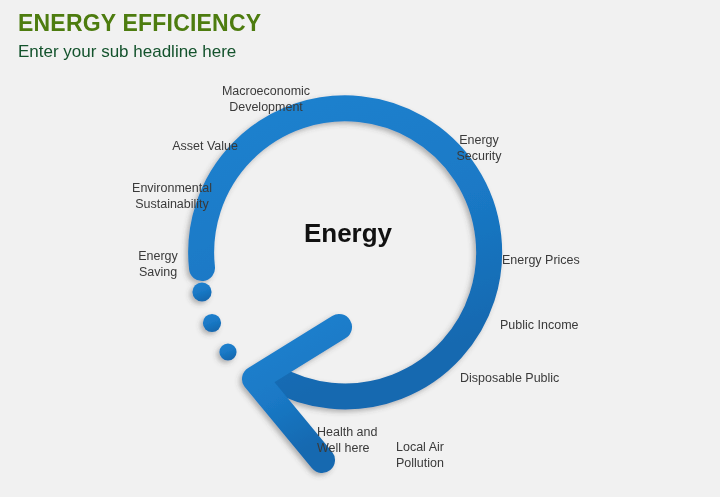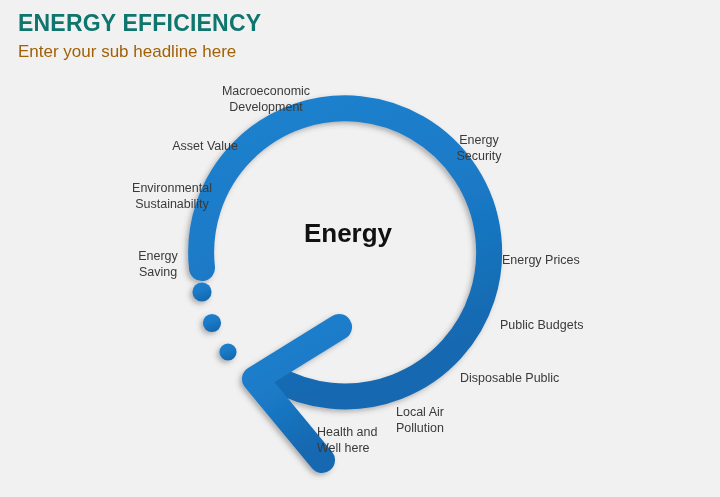--- a/index.html
+++ b/index.html
@@ -24,31 +24,31 @@
   .header {
     position: absolute;
     left: 18px;
     top: 10px;
     width: 560px;
   }
   .slide-title {
     font-family: "Liberation Sans", sans-serif;
     font-size: 23px;
     font-weight: bold;
-    color: #0f766e;
+    color: #4d7c0f;
     letter-spacing: 0.2px;
     line-height: 1.15;
     margin: 0;
     white-space: nowrap;
   }
   .slide-subtitle {
     font-family: "Liberation Sans", sans-serif;
     font-size: 17px;
     font-weight: normal;
-    color: #a16207;
+    color: #14532d;
     line-height: 1.2;
     margin: 6px 0 0 0;
     white-space: nowrap;
   }
   #diagram {
     position: absolute;
     left: 0;
     top: 0;
     width: 720px;
     height: 497px;
@@ -130,23 +130,23 @@
 
   <div class="node-label center-align" style="left:108px; top:180px; width:128px;">Environmental
 Sustainability</div>
 
 
   <div class="node-label center-align" style="left:114px; top:248px; width:88px;">Energy
 Saving</div>
 
   <div class="node-label left-align" style="left:502px; top:252px; width:130px;">Energy Prices</div>
 
-  <div class="node-label left-align" style="left:500px; top:317px; width:130px;">Public Budgets</div>
+  <div class="node-label left-align" style="left:500px; top:317px; width:130px;">Public Income</div>
 
   <div class="node-label left-align" style="left:460px; top:370px; width:160px;">Disposable Public</div>
 
   <div class="node-label left-align" style="left:317px; top:424px; width:100px;">Health and
 Well here</div>
 
-  <div class="node-label left-align" style="left:396px; top:404px; width:90px;">Local Air
+  <div class="node-label left-align" style="left:396px; top:439px; width:90px;">Local Air
 Pollution</div>
 
 </div>
 
 </body></html>

